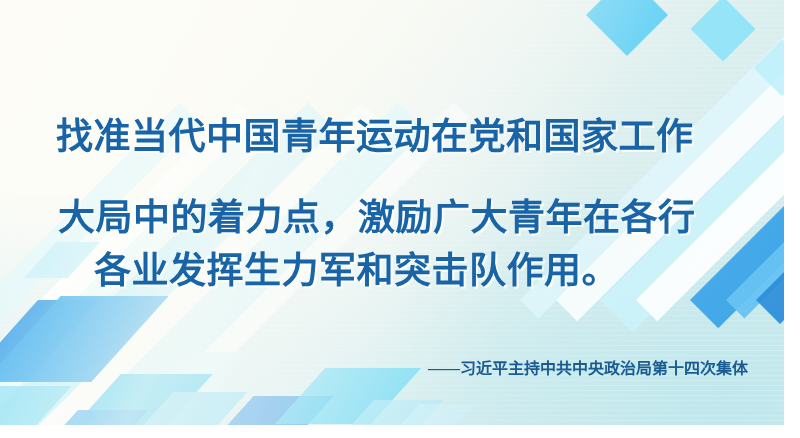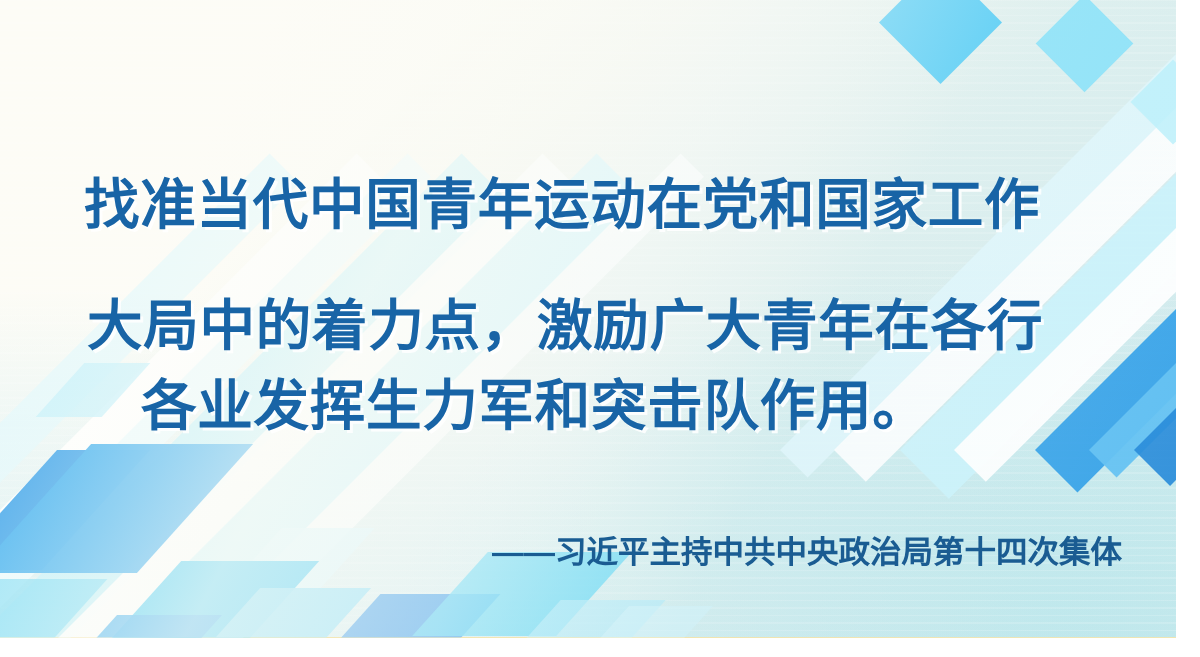--- a/index.html
+++ b/index.html
@@ -10,21 +10,21 @@
   }
   body {
     font-family: "Liberation Sans", "DejaVu Sans", sans-serif;
   }
 
   .poster {
     position: relative;
     width: 784px;
     height: 438px;
     overflow: hidden;
-    background: #eab308;
+    background: #fef9c3;
   }
 
   
   .bg-canvas {
     position: absolute;
     left: 0;
     top: 0;
     width: 800px;
     height: 425px;
     overflow: hidden;
@@ -151,23 +151,23 @@
   .hl-2 { padding-left: 2px; margin-top: 28px; }
   .hl-3 { padding-left: 2px; margin-left: 36px; }
 
   .attribution {
     position: absolute;
     right: 36px;
     top: 352px;
     width: 720px;
     text-align: right;
     color: #1a5c92;
-    font-family: Liberation Sans, sans-serif;
+    font-family: Liberation Serif, serif;
     font-weight: 700;
-    font-size: 21px;
+    font-size: 16px;
     line-height: 34px;
     white-space: nowrap;
   }
   .attribution .at-line { display: block; }
 
   
   .bottom-strip {
     position: absolute;
     left: 0;
     top: 425px;

